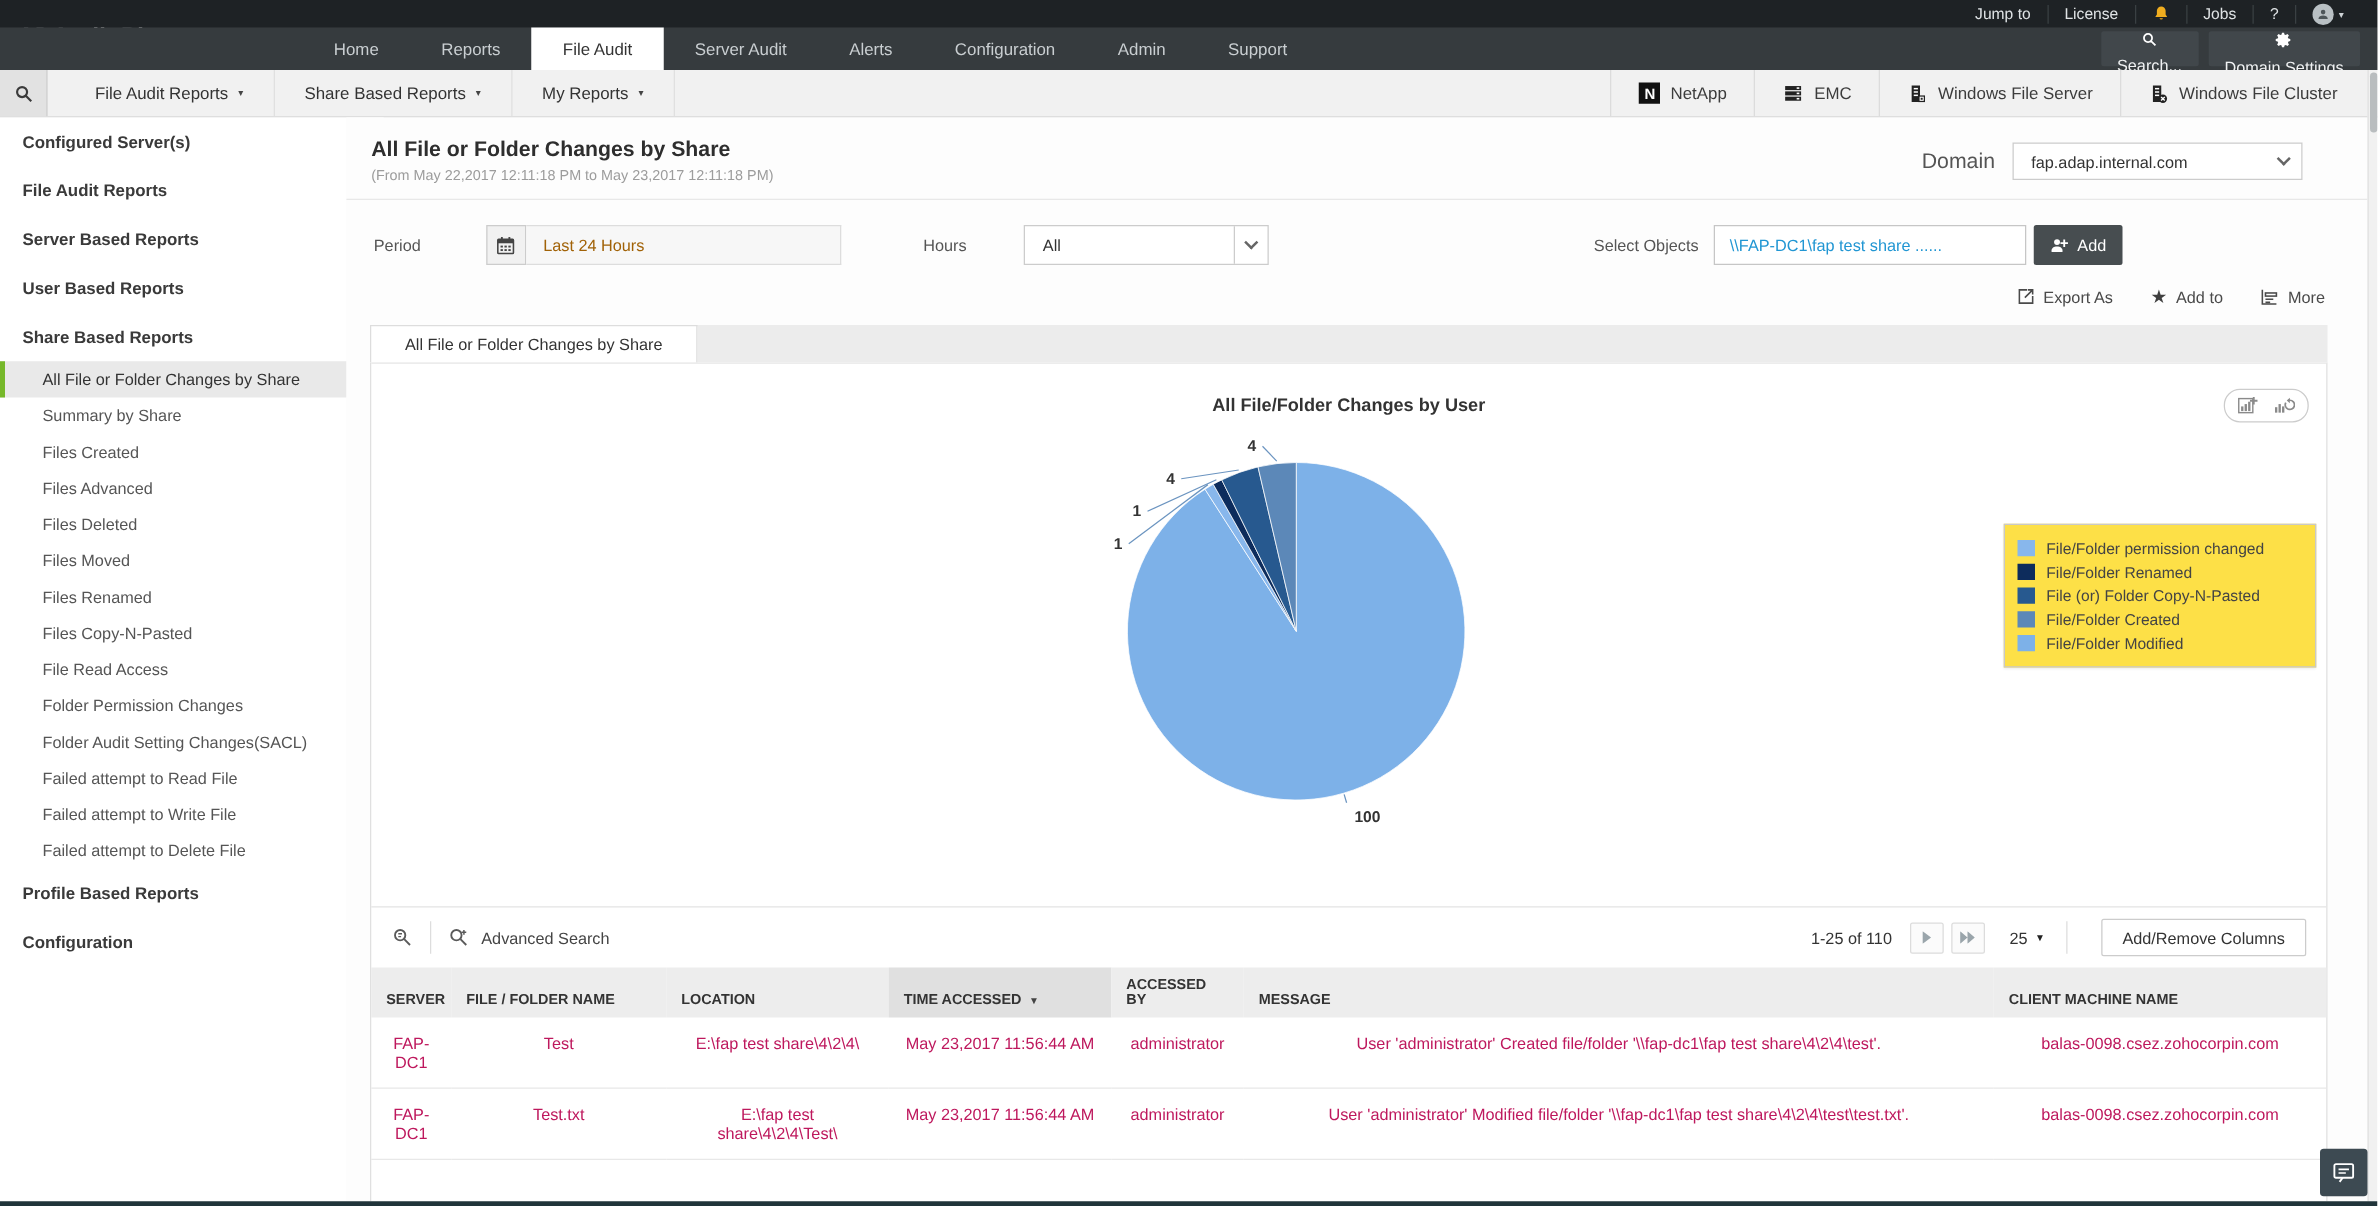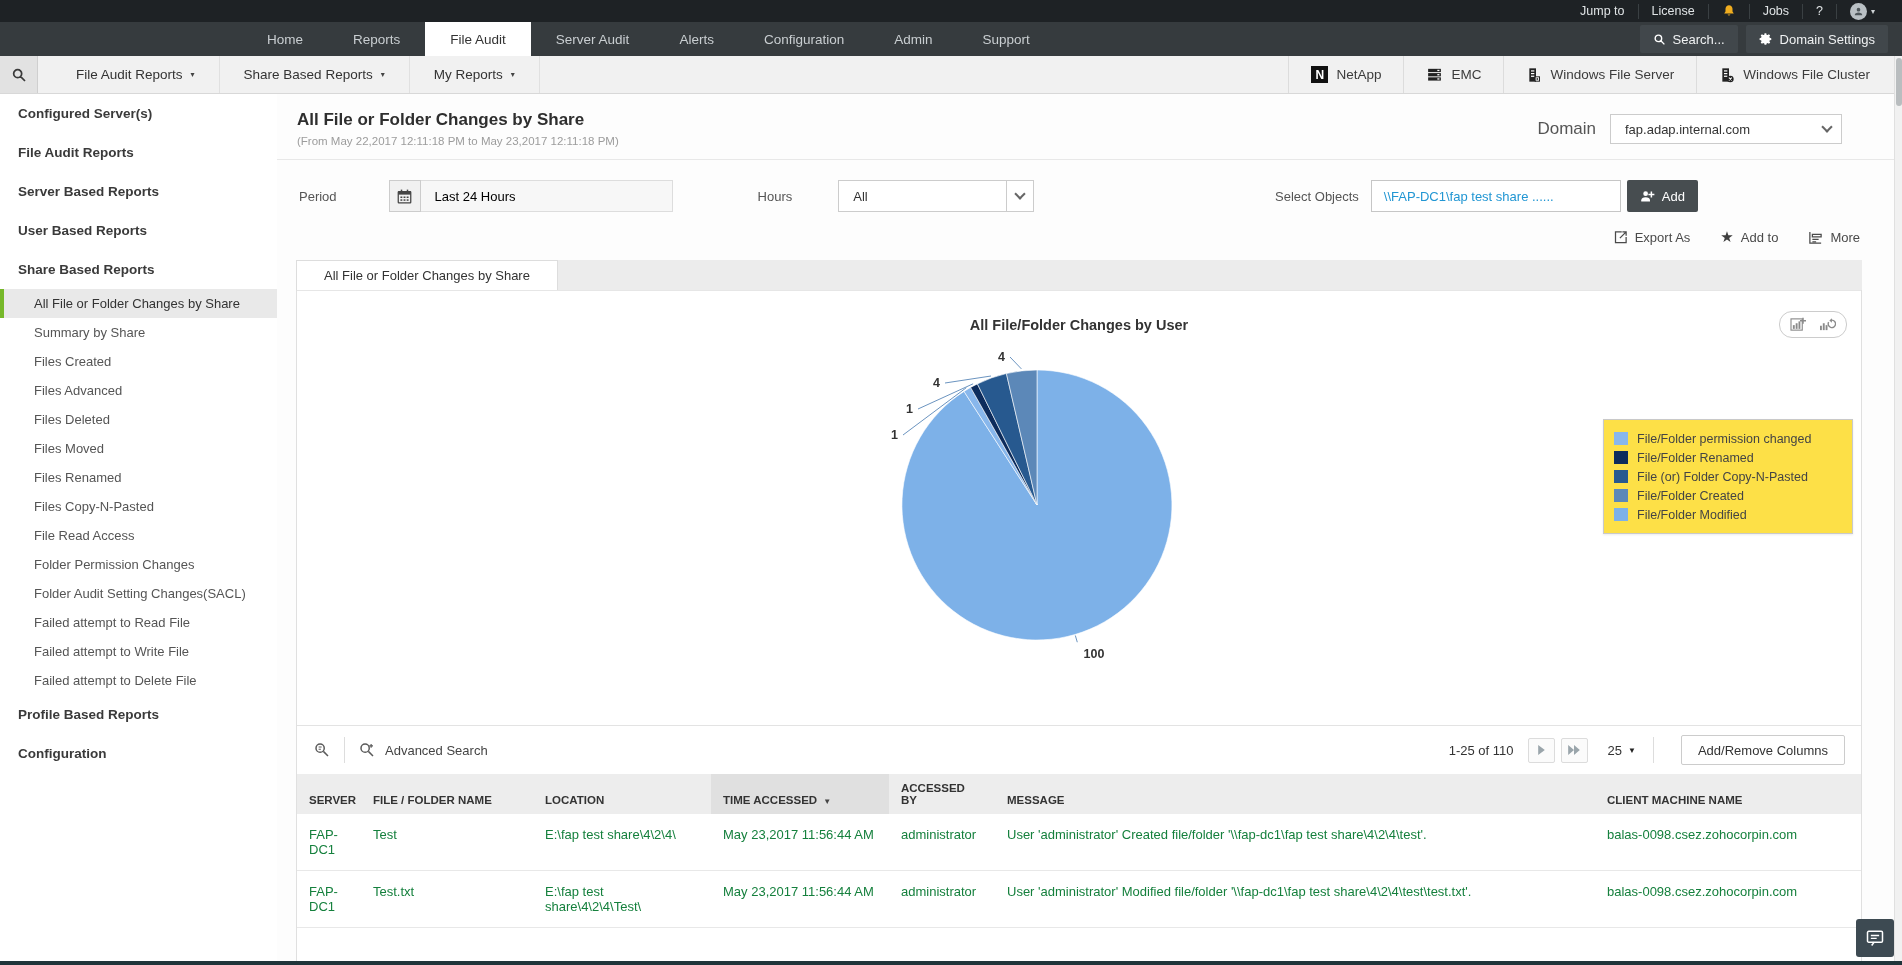--- a/index.html
+++ b/index.html
@@ -20,21 +20,21 @@
   .logo-swoosh { display:inline-block; width:12px; height:7px; border:2px solid #8dc63f;
     border-bottom:none; border-left:none; border-radius:0 8px 0 0; margin-left:-6px; vertical-align:top; }
   .logo-product { color:#fff; font-size:19px; font-weight:bold; margin-top:3px; letter-spacing:.2px; }
   .tb-row2 { position:absolute; left:0; top:22px; right:0; height:34px; background:#363b3e;
     display:flex; align-items:stretch; }
   .main-nav { display:flex; margin-left:242px; }
   .nav-tab { color:#c9ced1; font-size:13.5px; padding:0 25px; display:flex; align-items:center; cursor:pointer; }
   .nav-tab.active { background:#fff; color:#333; }
   .tb-row2-right { margin-left:auto; display:flex; align-items:center; gap:8px; padding-right:14px; }
   .dark-btn { background:#41474b; color:#f0f2f3; font-size:13px; height:28px; border-radius:2px;
-    display:flex; align-items:center; gap:7px; padding:0 13px; cursor:pointer; }
+    display:flex; align-items:center; gap:7px; padding:0 13px; cursor:pointer;flex-direction:column; }
   .bell-wrap, .avatar-wrap { display:flex; align-items:center; gap:4px; }
   .avatar-circle { width:17px; height:17px; border-radius:50%; background:#b9c0c4; display:flex;
     align-items:center; justify-content:center; }
   .caret-dn { font-size:8px; color:#cfd4d6; }
 
   
   .toolbar2 { position:absolute; left:0; top:56px; width:100%; height:38px; background:#f1f1f1;
     border-bottom:1px solid #d8d8d8; display:flex; align-items:stretch; }
   .search-icon-cell { width:38px; background:#e2e2e2; border-right:1px solid #cfcfcf;
     display:flex; align-items:center; justify-content:center; cursor:pointer; }
@@ -74,22 +74,22 @@
     align-items:center; justify-content:space-between; padding:0 10px 0 14px; font-size:13px;
     color:#333; cursor:pointer; }
   .chev { width:8px; height:8px; border-right:2px solid #666; border-bottom:2px solid #666;
     transform:rotate(45deg); margin-top:-4px; }
 
   .filter-row { display:flex; align-items:center; margin:20px 0 0 22px; }
   .f-label { font-size:13px; color:#555; }
   .cal-btn { width:32px; height:32px; background:#f1f1f1; border:1px solid #ccc; margin-left:52px;
     display:flex; align-items:center; justify-content:center; cursor:pointer; }
   .period-input { width:252px; height:32px; border:1px solid #ddd; border-left:none; background:#f7f7f7;
-    font-size:13px; color:#000000; padding:0 14px; display:flex; align-items:center; cursor:pointer; }
-  .hours-label { margin-left:56px;padding-left:29px; }
+    font-size:13px; color:#a16207; padding:0 14px; display:flex; align-items:center; cursor:pointer; }
+  .hours-label { margin-left:37px;padding-left:29px; }
   .hours-select { width:196px; height:32px; border:1px solid #ccc; background:#fff; margin-left:46px;
     display:flex; align-items:center; justify-content:space-between; padding:0 0 0 14px;
     font-size:13px; color:#333; cursor:pointer; }
   .hours-select .chev-cell { width:27px; height:30px; border-left:1px solid #ccc; display:flex;
     align-items:center; justify-content:center; }
   .objects-group { margin-left:auto; display:flex; align-items:center; padding-right:196px; }
   .objects-input { width:250px; height:32px; border:1px solid #c6c6c6; background:#fff; margin-left:12px;
     font-size:13px; color:#2196d3; padding:0 12px; display:flex; align-items:center; white-space:nowrap;
     overflow:hidden; }
   .add-btn { height:32px; background:#474d50; color:#fff; font-size:13px; border-radius:2px;
@@ -126,22 +126,22 @@
   .page-btn { width:27px; height:25px; border:1px solid #dcdcdc; background:#fbfbfb; border-radius:2px;
     display:flex; align-items:center; justify-content:center; margin-right:6px; cursor:pointer; }
   .page-size { font-size:13px; color:#333; display:flex; align-items:center; gap:6px; margin:0 4px 0 14px; cursor:pointer; }
   .cols-btn { height:30px; border:1px solid #ccc; background:#fff; border-radius:2px; font-size:13px;
     color:#333; display:flex; align-items:center; padding:0 16px; margin-left:14px; cursor:pointer; }
 
   table.report { width:100%; border-collapse:collapse; table-layout:fixed; }
   table.report th { background:#ededed; font-size:11.5px; font-weight:bold; color:#333; text-align:left;
     padding:8px 12px; vertical-align:bottom; cursor:pointer; }
   table.report th.sorted { background:#e0e0e0; }
-  table.report td { font-size:13px; color:#15803d; padding:13px 12px; vertical-align:top;
-    border-bottom:1px solid #e8e8e8; word-wrap:break-word; }
+  table.report td { font-size:13px; color:#be185d; padding:13px 12px; vertical-align:top;
+    border-bottom:1px solid #e8e8e8; word-wrap:break-word;text-align:center; }
   td.link { color:#2a9fd8; cursor:pointer; }
   .sort-caret { font-size:8px; color:#444; margin-left:6px; }
 
   
   .bottom-strip { position:absolute; left:0; bottom:0; width:100%; height:4px; background:#20343a; }
   .feedback-btn { position:absolute; right:8px; bottom:8px; width:38px; height:38px; background:#3d4a52;
     border-radius:3px; display:flex; align-items:center; justify-content:center; cursor:pointer; }
   .vscrollbar { position:absolute; right:0; top:56px; bottom:4px; width:8px; background:#f1f1f1;
     border-left:1px solid #e0e0e0; }
   .vscroll-thumb { position:absolute; top:2px; left:1px; width:6px; height:48px; background:#b9bdbf; border-radius:3px; }

